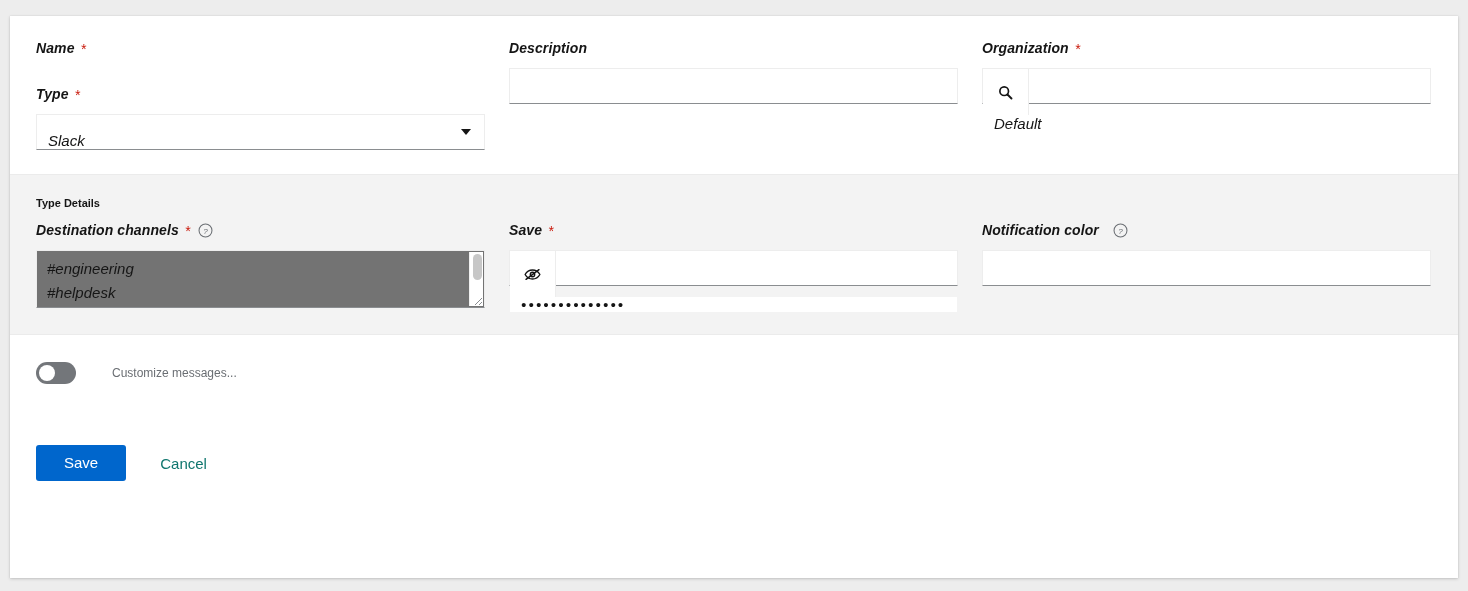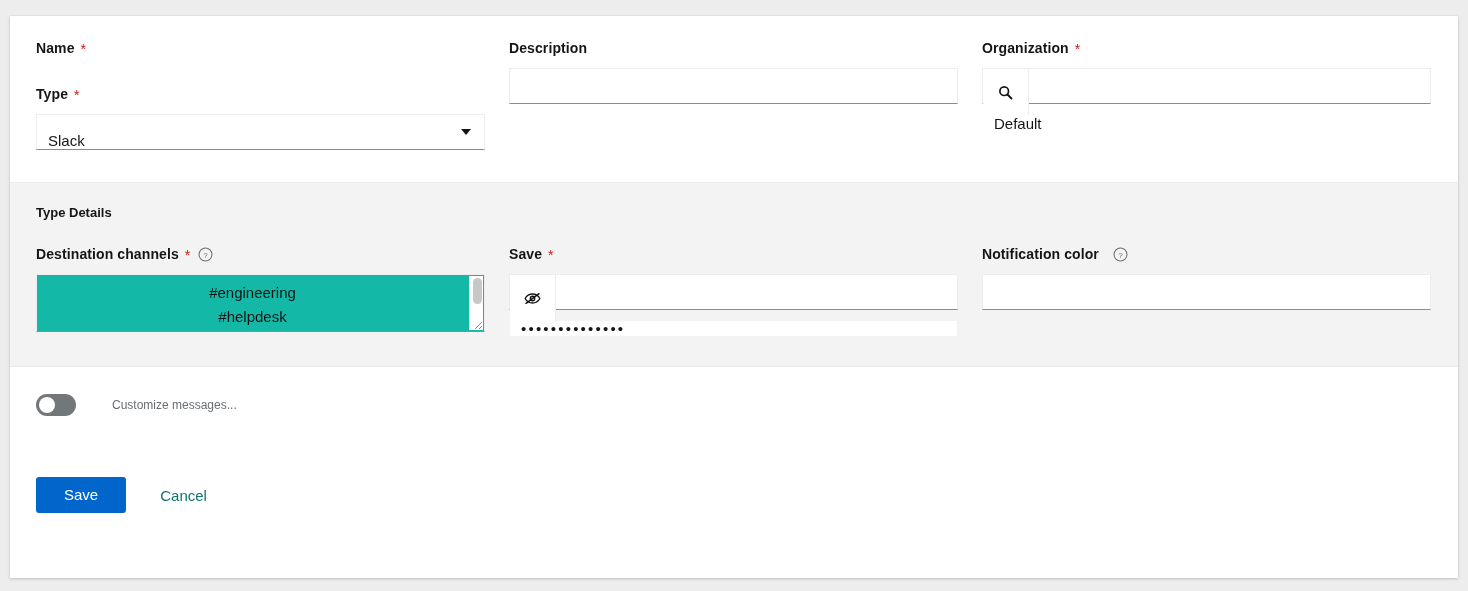--- a/index.html
+++ b/index.html
@@ -53,21 +53,21 @@
     padding-bottom: 26px;
     border-top: 1px solid #ebebeb;
     border-bottom: 1px solid #ebebeb;
   }
   .section-bottom {
     background: #ffffff;
     padding-top: 24px;
   }
 
   
-  .field { margin-bottom: 8px; }
+  .field { margin-bottom: 0; font-style: italic; }
   .field + .field { margin-top: 26px; }
 
   .label-row {
     display: flex;
     align-items: center;
     height: 20px;
     margin-bottom: 10px;
   }
   .label-text {
     font-size: 14px;
@@ -181,25 +181,24 @@
     border-left: 5px solid transparent;
     border-right: 5px solid transparent;
     border-top: 6px solid #151515;
   }
 
   
   .textarea-wrap {
     position: relative;
     width: 100%;
     height: 58px;
-    background: #14b8a6;
+    background: #737373;
     border: 1px solid #ededed;
     border-bottom: 1px solid #8a8d90;
     overflow: hidden;
-    text-align: center;
   }
   .ta-content {
     position: absolute;
     left: 0; top: 0;
     right: 16px;
     bottom: 0;
     padding: 6px 10px 0 10px;
     font-size: 15px;
     color: #151515;
     line-height: 24px;
@@ -353,21 +352,21 @@
               <div class="ig-value">Default</div>
             </div>
           </div>
         </div>
 
       </div>
     </div>
 
     <div class="section-details">
       <div style="padding:0 26px;">
-        <div style="font-size:13px;font-weight:bold;color:#151515;margin-bottom:24px;">Type Details</div>
+        <div style="font-size:11px;font-weight:bold;color:#151515;margin-bottom:11px;">Type Details</div>
       </div>
 
       <div class="form-grid">
 
         <div class="col">
           <div class="field">
             <div class="label-row">
               <span class="label-text">Destination channels</span>
               <span class="req">*</span>
               <span class="help-icon">

